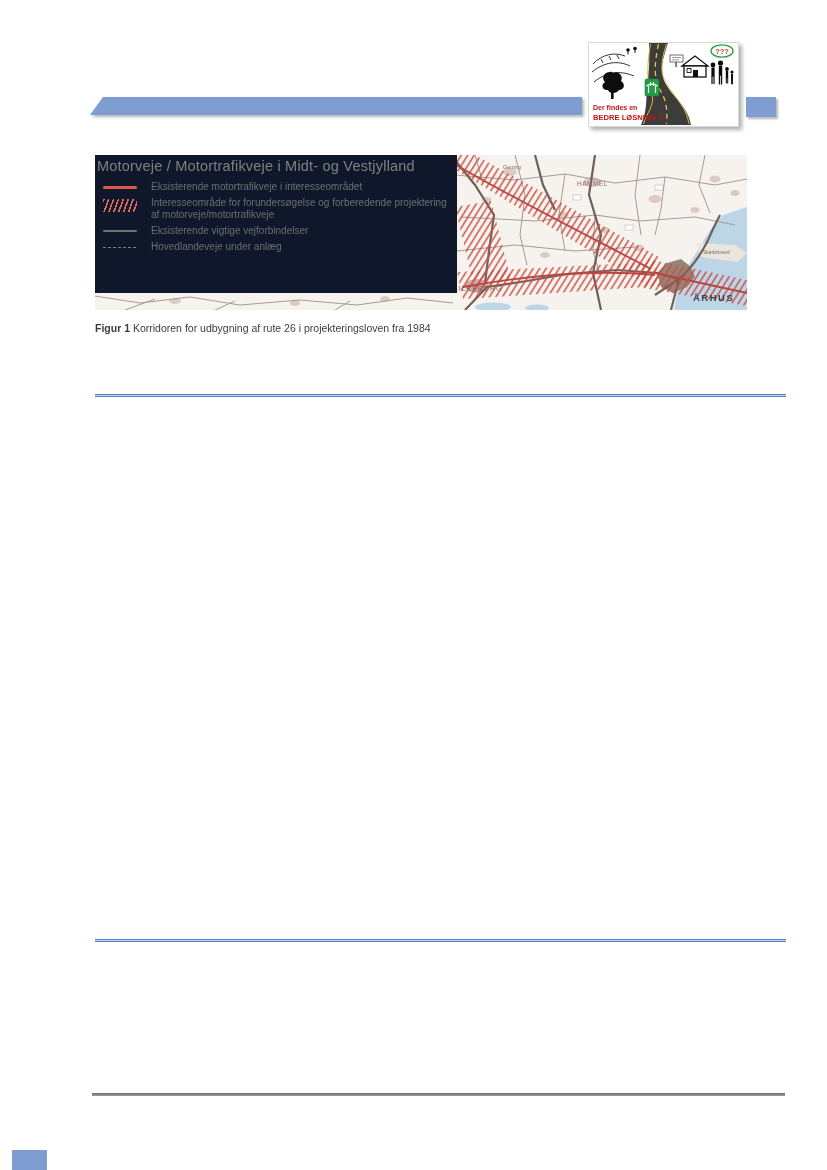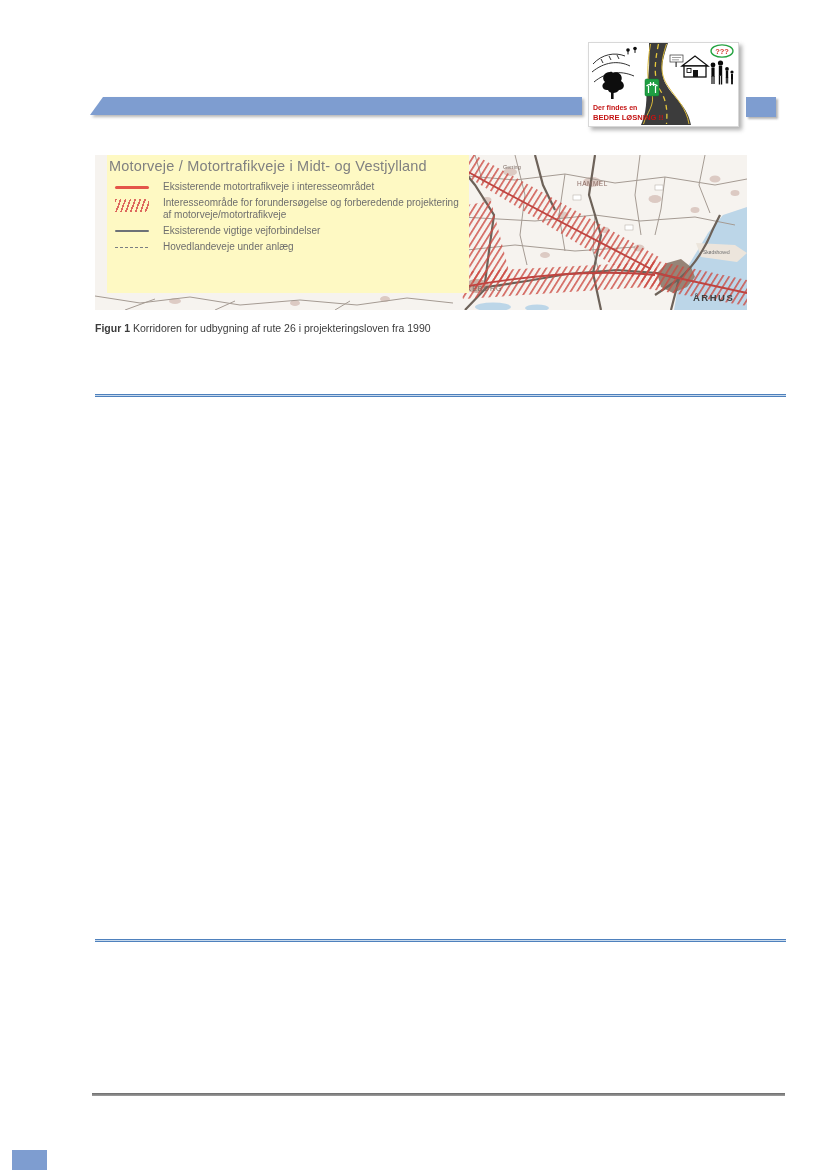--- a/index.html
+++ b/index.html
@@ -13,21 +13,21 @@
        clip-path:polygon(13px 0,100% 0,100% 100%,0 100%);}
   .bar-box-right{position:absolute;left:746px;top:97px;width:30px;height:20px;background:#7e9dd0;
             box-shadow:2px 2px 2px rgba(90,90,90,.45);}
   .logo{position:absolute;left:588px;top:42px;width:149px;height:83px;background:#fff;
         border:1px solid #d8d8d8;box-shadow:3px 3px 4px rgba(60,60,60,.4);}
   .logo svg{display:block;}
 
   
   .figure{position:absolute;left:95px;top:155px;width:652px;height:155px;background:#f6f3ef;}
   .figure svg.map{position:absolute;left:0;top:0;}
-  .legend-overlay{position:absolute;left:12px;top:0;width:362px;height:138px;background:#fef9c3;}
+  .legend-overlay{position:absolute;left:0;top:0;width:362px;height:138px;background:#0f172a;}
   .fig-title{margin:3px 0 0 2px;font-size:14.5px;color:#818181;letter-spacing:.2px;white-space:nowrap;}
   .legend{margin-top:7px;}
   .legend-row{display:flex;align-items:flex-start;margin:0 0 5px 8px;}
   .swatch{width:34px;flex:none;margin-right:14px;margin-top:3px;}
   .sw-hatch{height:13px;margin-top:2px;
             background:repeating-linear-gradient(110deg,#dd685e 0 1.6px,rgba(255,255,255,0) 1.6px 4.6px);}
   .sw-line-red{height:3px;background:#e4554a;border-radius:2px;margin-top:5px;}
   .sw-line-dark{height:3.5px;background:#565c62;border-radius:2px;margin-top:5px;}
   .sw-line-gray{height:2.5px;background:#6d7277;border-radius:2px;margin-top:5px;}
   .sw-dash-thick{height:4px;margin-top:4.5px;
@@ -243,21 +243,21 @@
         <div class="legend-row">
           <div class="swatch sw-dash-thin"></div>
           <div class="legend-label">Hovedlandeveje under anlæg</div>
         </div>
       </div>
     </div>
   </div>
 
   <div class="caption">
     <b>Figur 1</b>
-    <span>Korridoren for udbygning af rute 26 i projekteringsloven fra 1990</span>
+    <span>Korridoren for udbygning af rute 26 i projekteringsloven fra 1984</span>
   </div>
 
   <div class="rule-blue r1"></div>
   <div class="rule-blue r2"></div>
   <div class="rule-gray"></div>
 
   <div class="corner-box"></div>
 
 </div>
 

